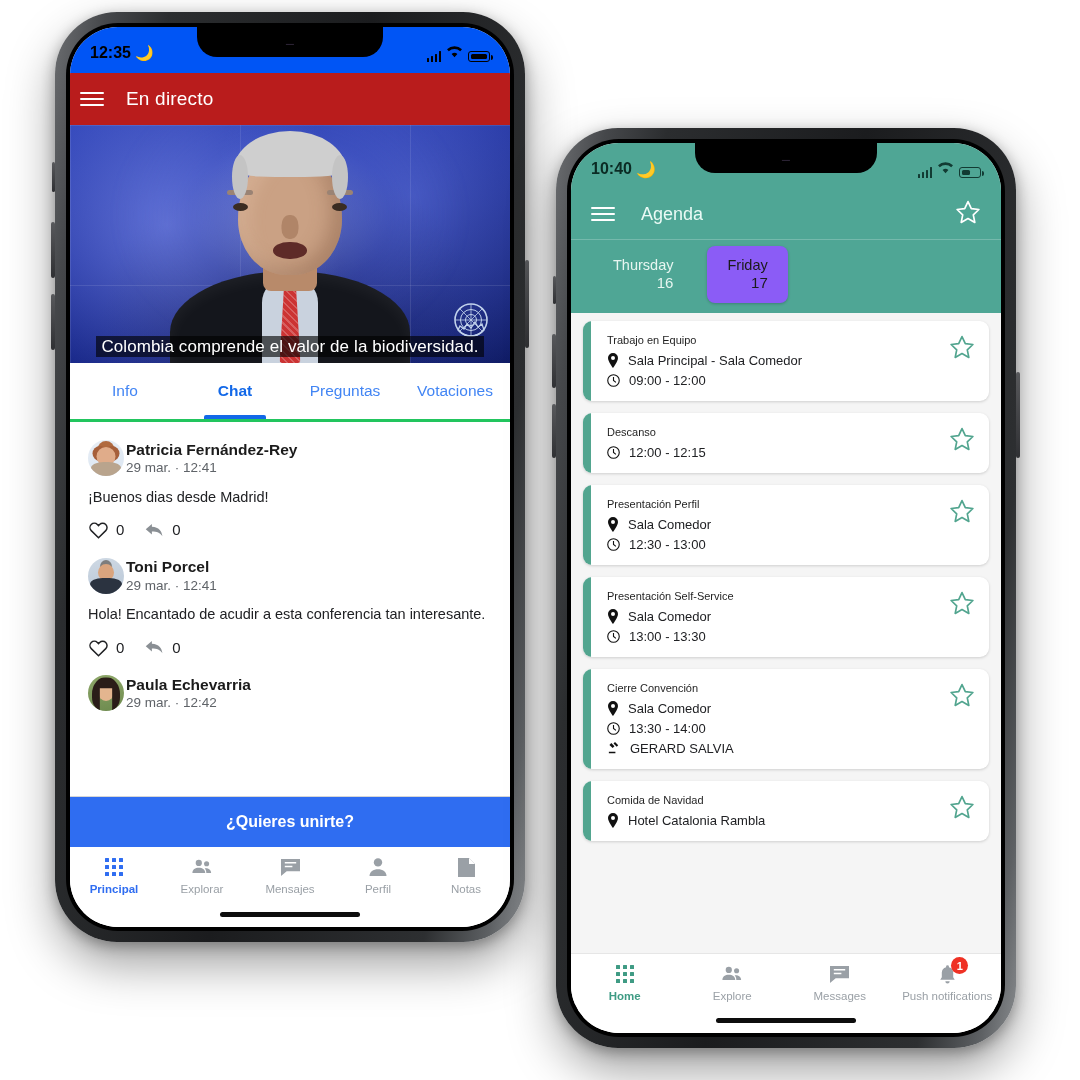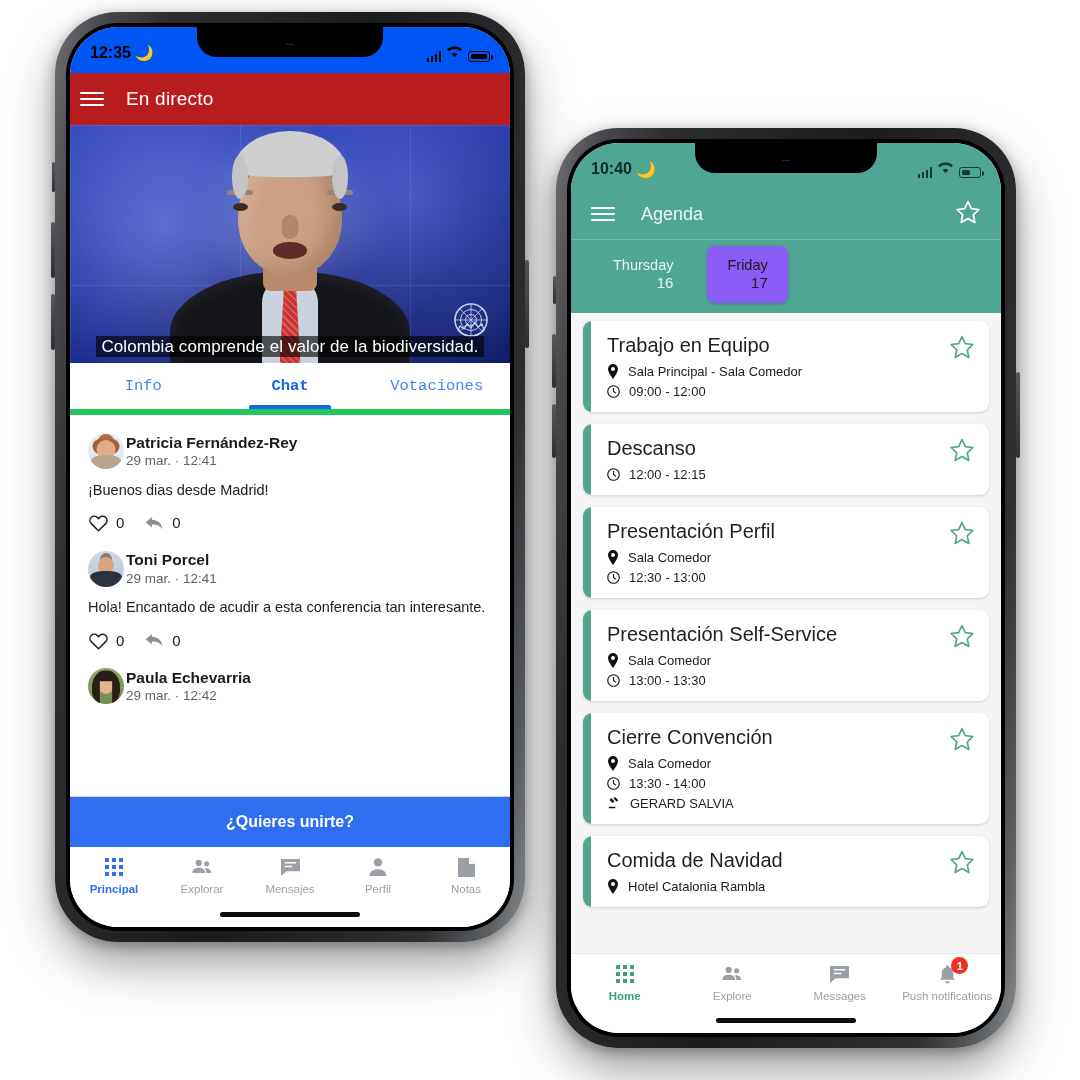--- a/index.html
+++ b/index.html
@@ -146,21 +146,21 @@
 
   .un-logo { position:absolute; right:16px; bottom:20px; width:46px; height:46px; opacity:.92; }
   .caption {
     position:absolute; left:0; right:0; bottom:6px; text-align:center;
   }
   .caption span {
     background:rgba(0,0,0,.62); color:#fff; font-size:17px; padding:1px 5px;
     letter-spacing:.1px; white-space:nowrap;
   }
 
-  .tabs { display:flex; border-bottom:6px solid #22c55e; flex:0 0 auto; background:#fff; height:52px;font-family:Liberation Mono, monospace; }
+  .tabs { display:flex; border-bottom:3px solid #22c55e; flex:0 0 auto; background:#fff; height:59px; }
   .tab { flex:1; display:flex; align-items:center; justify-content:center; position:relative;
     font-size:15.5px; color:#4285f4; cursor:pointer; }
   .tab.active { color:#1268e8; font-weight:bold; }
   .tab.active::after { content:""; position:absolute; bottom:0; left:22%; right:22%;
     height:4px; background:#1268e8; border-radius:2px 2px 0 0; }
 
   .chat { flex:1 1 auto; overflow:hidden; background:#fff; padding:0 18px; }
   .msg { padding-top:18px; }
   .msg-head { display:flex; align-items:center; gap:2px; }
   .avatar { width:36px; height:36px; border-radius:50%; flex:0 0 auto; overflow:hidden; position:relative; }
@@ -226,21 +226,21 @@
   .day.inactive { color:#e7f6f1; }
   .day.active { background:#8b5cf6; color:#1b1b1b; box-shadow:0 1px 3px rgba(0,0,0,.22); }
 
   .agenda { flex:1 1 auto; background:#f5f5f5; overflow:hidden; padding:8px 12px 0; }
   .card {
     display:flex; background:#fff; border-radius:9px; margin-bottom:12px;
     box-shadow:0 1px 3px rgba(0,0,0,.16); overflow:hidden; min-height:52px;
   }
   .card .bar { flex:0 0 auto; width:8px; background:#52A58F; }
   .card .body { flex:1 1 auto; padding:13px 14px 13px 16px; }
-  .card .title { font-size:20px; color:#1f1f1f; margin-bottom:7px; }
+  .card .title { font-size:11px; color:#1f1f1f; margin-bottom:7px; }
   .card .row { display:flex; align-items:center; gap:9px; font-size:13px; color:#202124; margin-top:5px; }
   .card .star { flex:0 0 auto; padding:14px 14px 0 0; cursor:pointer; }
 
   #p2 .tabbar { border-top:1px solid #e6e6e6; padding:9px 0 5px; }
   #p2 .tb .lbl { color:#9aa0a6; }
   #p2 .tb.active .lbl { color:#3F9B84; font-weight:bold; }
   .badge {
     position:absolute; top:-6px; right:-10px; min-width:17px; height:17px;
     background:#ef3124; color:#fff; border-radius:50%; font-size:11px; font-weight:bold;
     display:flex; align-items:center; justify-content:center; padding:0 3px;
@@ -322,20 +322,21 @@
             </svg>
           </div>
           <div class="caption">
             <span>Colombia comprende el valor de la biodiversidad.</span>
           </div>
         </div>
 
         <div class="tabs">
           <div class="tab">Info</div>
           <div class="tab active">Chat</div>
+          <div class="tab">Preguntas</div>
           <div class="tab">Votaciones</div>
         </div>
 
         <div class="chat">
 
           <div class="msg">
             <div class="msg-head">
               <div class="avatar av1"></div>
               <div>
                 <div class="msg-name">Patricia Fernández-Rey</div>

